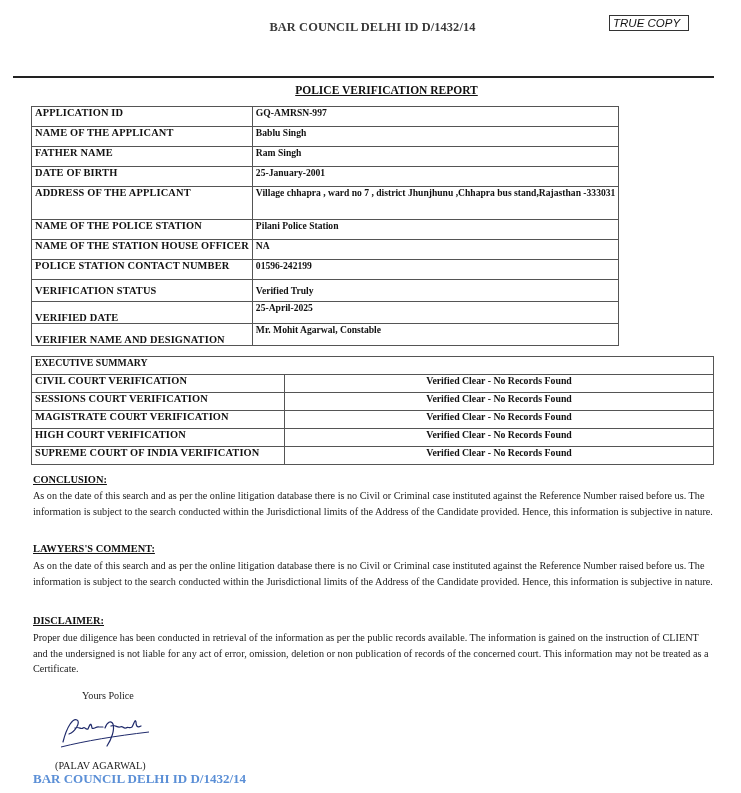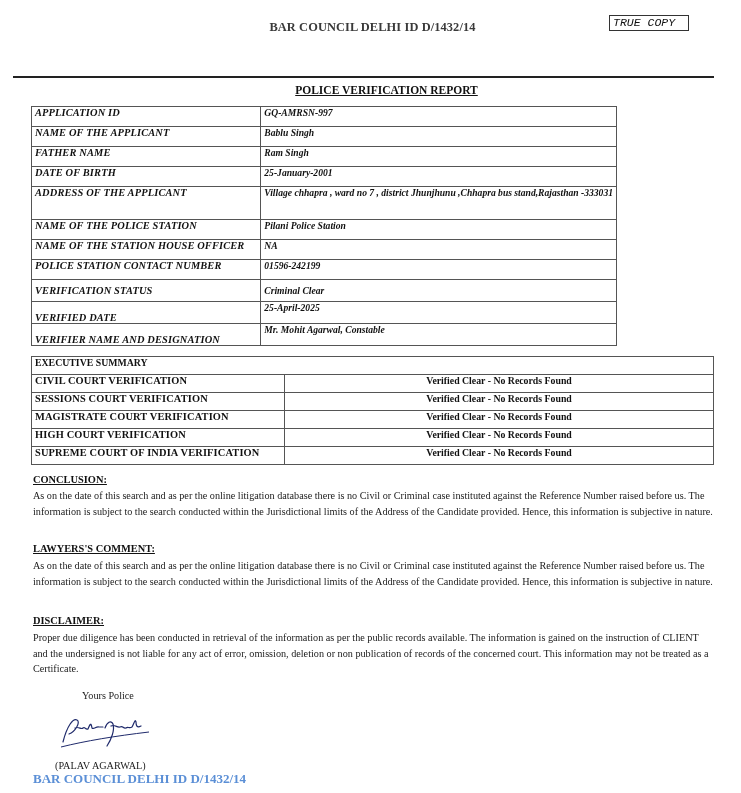--- a/index.html
+++ b/index.html
@@ -11,21 +11,21 @@
   .abs { position: absolute; }
 
   .letterhead {
     left: 200px; top: 20px; width: 345px; text-align: center;
     font-family: "Liberation Serif", serif; font-weight: bold;
     font-size: 12.4px; line-height: 15px; color: #3a3a3a; letter-spacing: 0.1px;
   }
   .true-copy {
     left: 609px; top: 15px; width: 80px; height: 16px;
     border: 1.5px solid #333; box-sizing: border-box;
-    font-family: Liberation Mono, monospace; font-style: italic;
+    font-family: Liberation Sans, sans-serif; font-style: italic;
     font-size: 11.5px; line-height: 14px; padding-left: 3px; color: #111;
     white-space: nowrap;
   }
   .rule {
     left: 13px; top: 76px; width: 701px; height: 0;
     border-top: 2px solid #222;
   }
   .report-title {
     left: 16px; top: 84px; width: 741px; text-align: center;
     font-family: "Liberation Serif", serif; font-weight: bold;
@@ -35,21 +35,21 @@
   table.grid {
     position: absolute; border-collapse: collapse;
     font-family: "Liberation Serif", serif; font-size: 10.4px;
   }
   table.grid td {
     border: 1.2px solid #555; padding: 0 3px; vertical-align: top;
     color: #111; white-space: nowrap;
   }
   table.grid td.label { font-weight: bold; letter-spacing: 0.15px; }
   table.grid td.value { font-weight: bold; font-size: 9.6px; }
-  .details { left: 31px; top: 106px; width: 586px; font-style: italic; }
+  .details { left: 31px; top: 106px; width: 586px; }
   .details td.label { width: 246px; }
   .details td { height: 19px; }
 
   .summary { left: 31px; top: 356px; width: 683px; }
   .summary td { height: 17px; vertical-align: middle; }
   .summary td.label { width: 246px; }
   .summary td.center { text-align: center; font-weight: bold; font-size: 9.8px; }
   .summary td.head { text-align: left; font-weight: bold; font-size: 9.8px; }
 
   .section-head {
@@ -111,21 +111,21 @@
   <tr>
         <td class="label">NAME OF THE STATION HOUSE OFFICER</td>
         <td class="value">NA</td>
       </tr>
   <tr>
         <td class="label">POLICE STATION CONTACT NUMBER</td>
         <td class="value">01596-242199</td>
       </tr>
   <tr>
         <td class="label" style="height:21px;vertical-align:middle">VERIFICATION STATUS</td>
-        <td class="value" style="vertical-align:middle">Criminal Clear</td>
+        <td class="value" style="vertical-align:middle">Verified Truly</td>
       </tr>
   <tr>
         <td class="label" style="height:21px;vertical-align:bottom">VERIFIED DATE</td>
         <td class="value">25-April-2025</td>
       </tr>
   <tr>
         <td class="label" style="height:21px;vertical-align:bottom">VERIFIER NAME AND DESIGNATION</td>
         <td class="value">Mr. Mohit Agarwal, Constable</td>
       </tr>
 </tbody>

